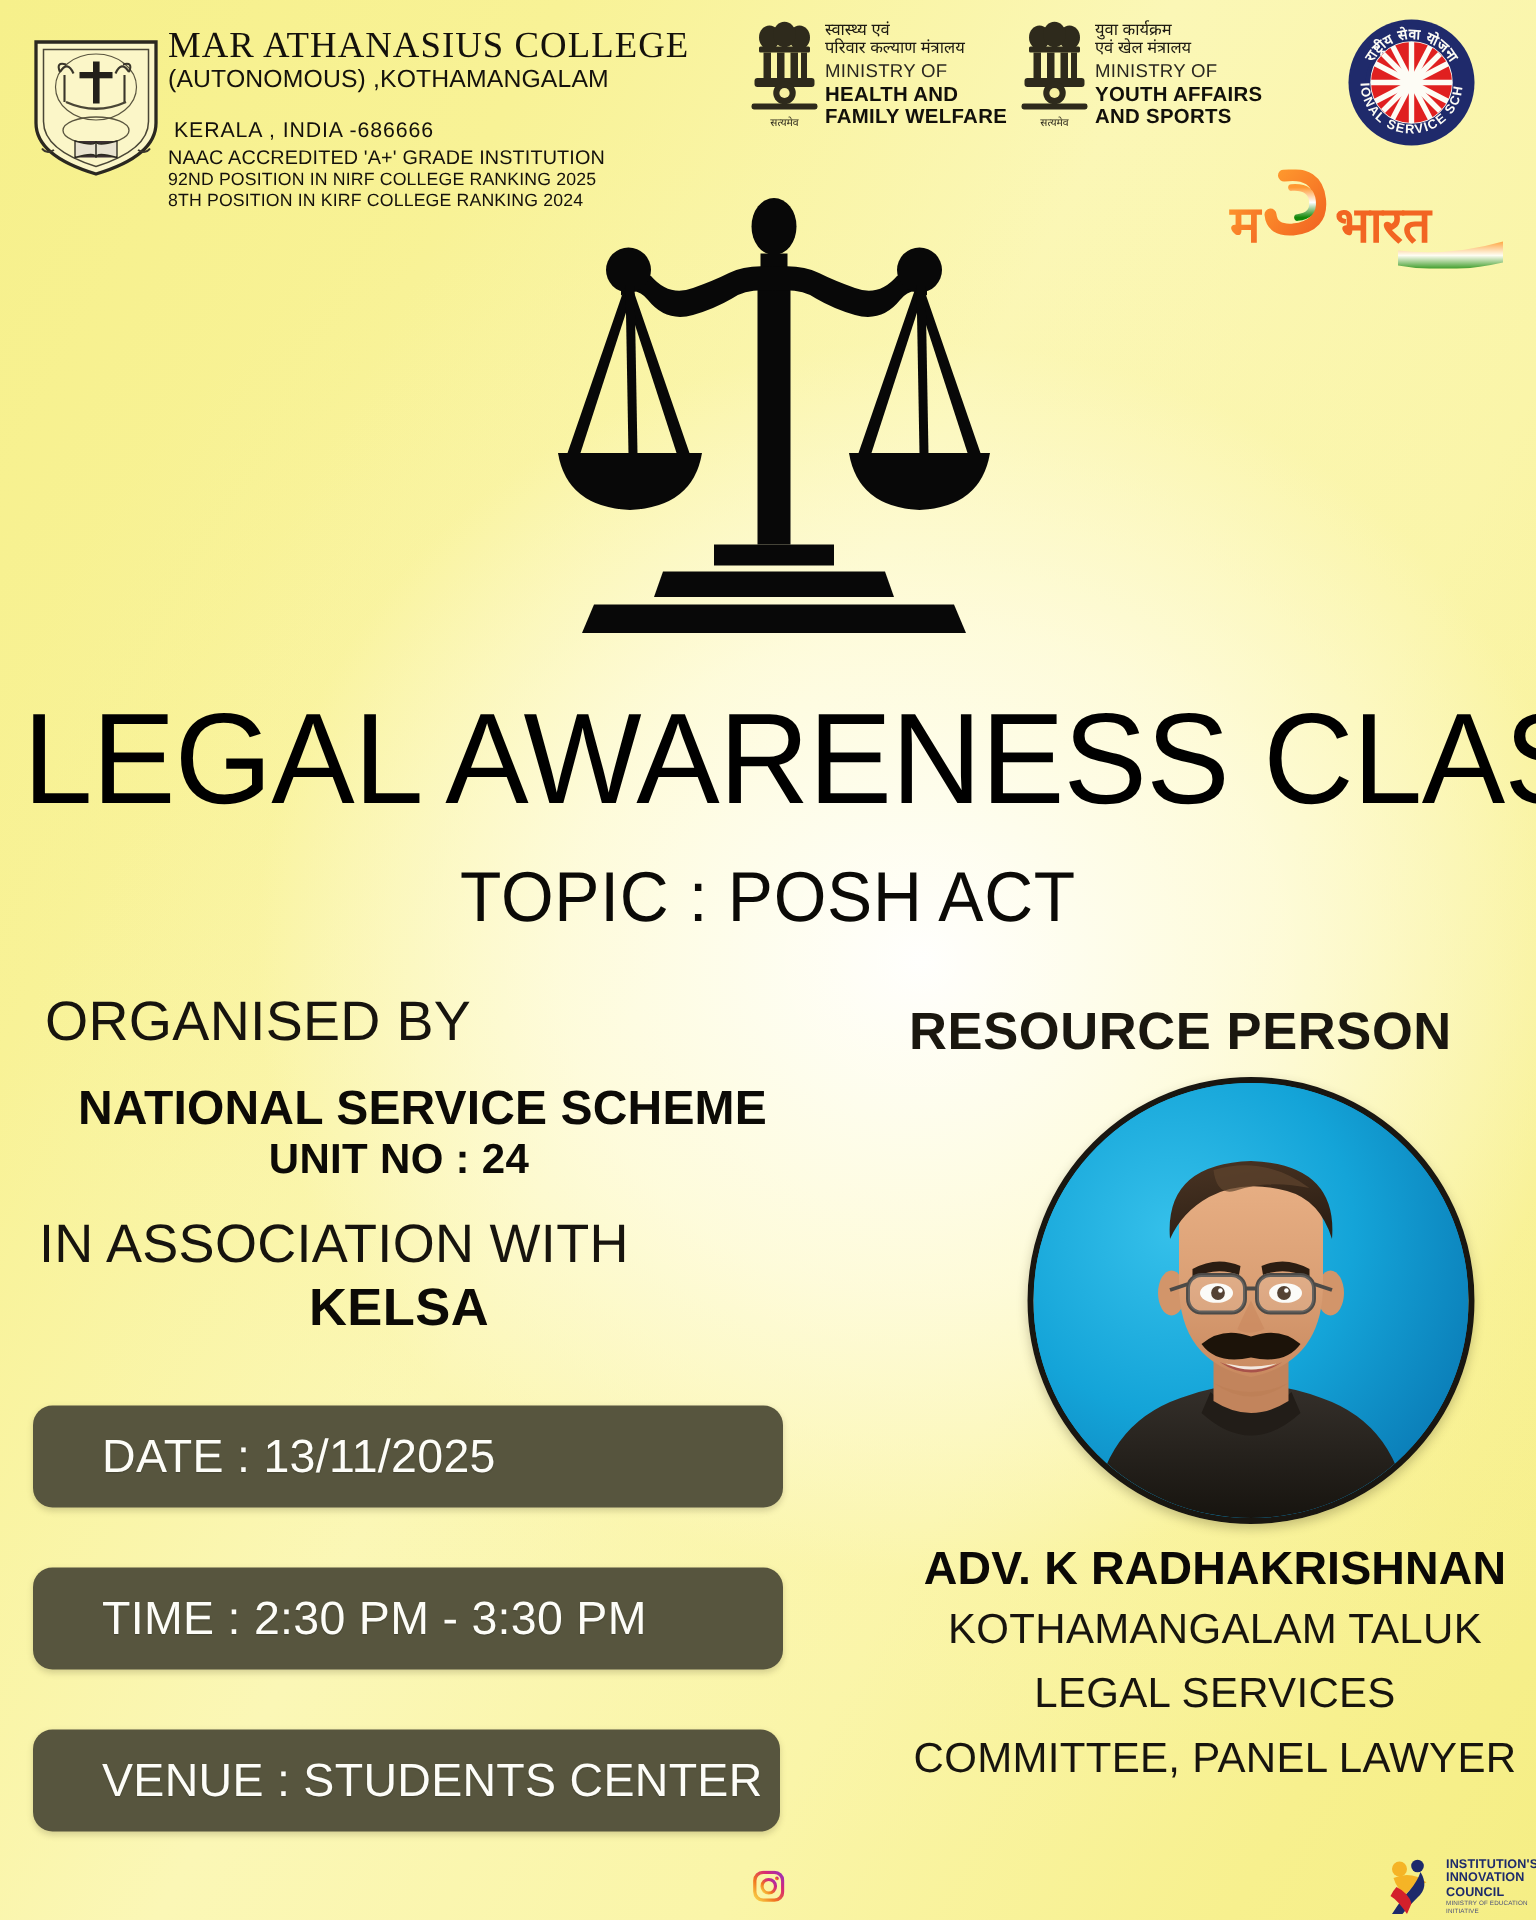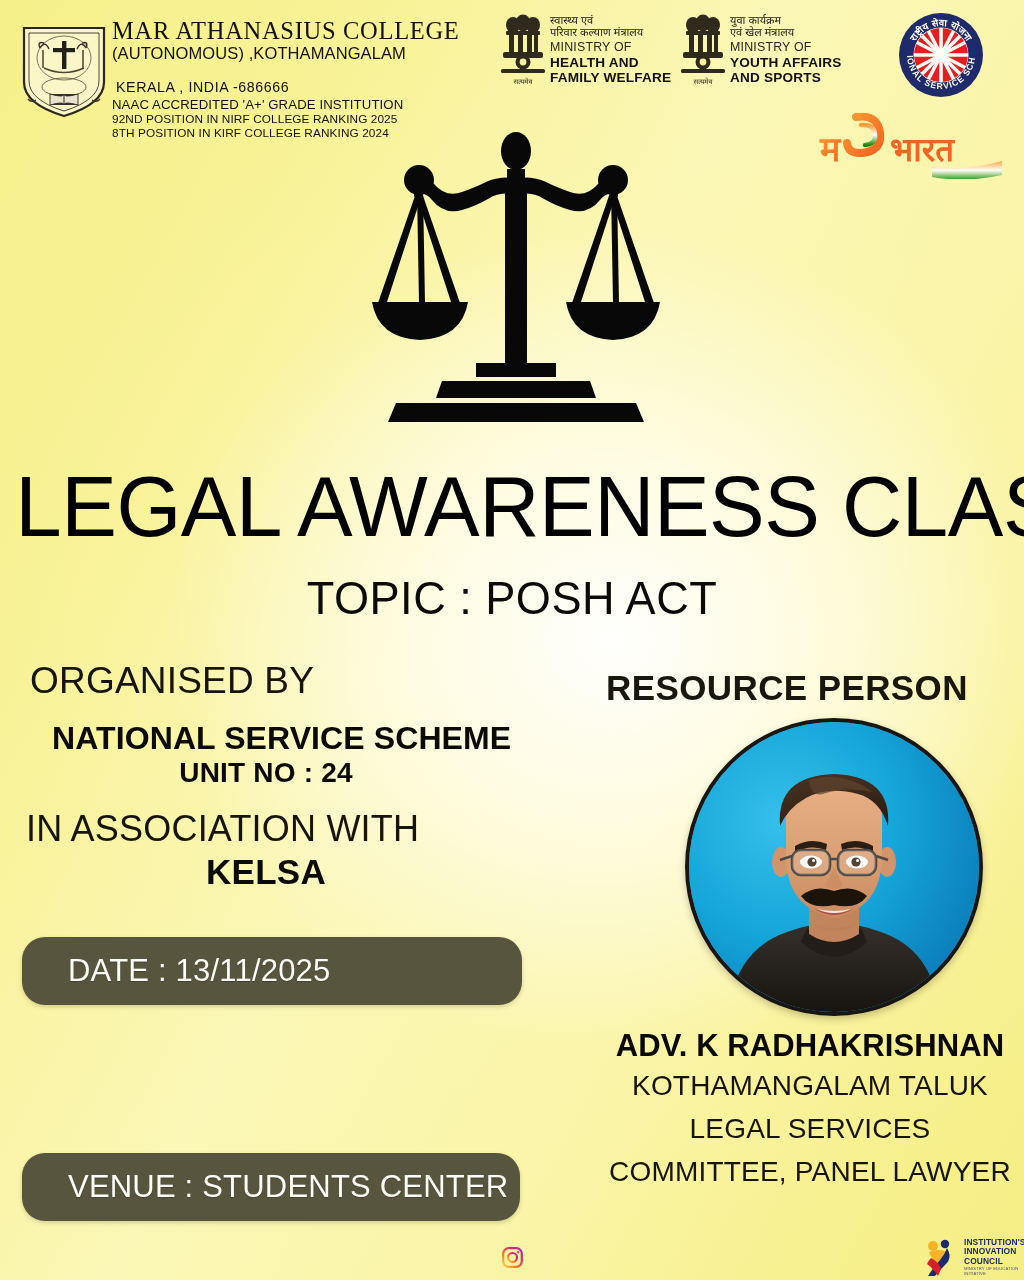--- a/index.html
+++ b/index.html
@@ -160,21 +160,21 @@
     color: #0c0a06;
     white-space: nowrap;
   }
 
   
   .pill {
     position: absolute;
     left: 22px;
     height: 68px;
     background: #57553e;
-    border-radius: 23px;
+    border-radius: 13px;
     box-shadow: 0 2px 4px rgba(80,75,40,0.22);
     display: flex;
     align-items: center;
   }
   .pill-text {
     color: #fdfdf8;
     font-size: 31px;
     letter-spacing: 0.2px;
     padding-left: 46px;
     white-space: nowrap;
@@ -443,20 +443,23 @@
 
   <div id="organised-label">ORGANISED BY</div>
   <div id="org-name">NATIONAL SERVICE SCHEME</div>
   <div id="org-unit">UNIT NO : 24</div>
   <div id="assoc-label">IN ASSOCIATION WITH</div>
   <div id="assoc-name">KELSA</div>
 
   <div class="pill" id="pill-date">
     <span class="pill-text">DATE : 13/11/2025</span>
   </div>
+  <div class="pill" id="pill-time">
+    <span class="pill-text">TIME : 2:30 PM - 3:30 PM</span>
+  </div>
   <div class="pill" id="pill-venue">
     <span class="pill-text">VENUE : STUDENTS CENTER</span>
   </div>
 
   <div id="resource-label">RESOURCE PERSON</div>
 
   <div id="portrait">
     <svg viewBox="0 0 290 290" width="290" height="290">
       <defs>
         <radialGradient id="bgBlue" cx="32%" cy="34%" r="80%">

